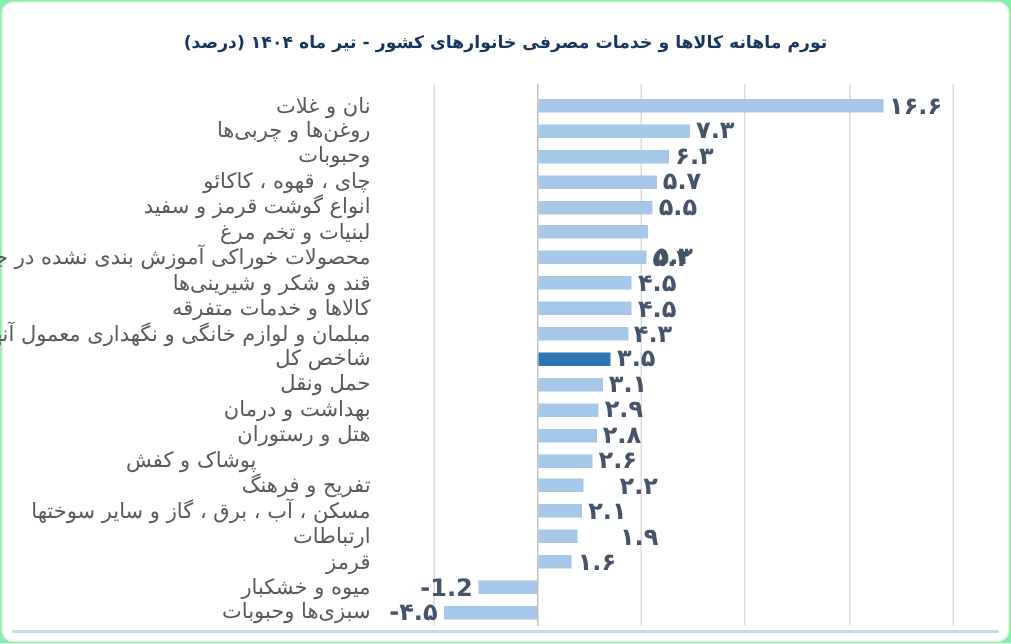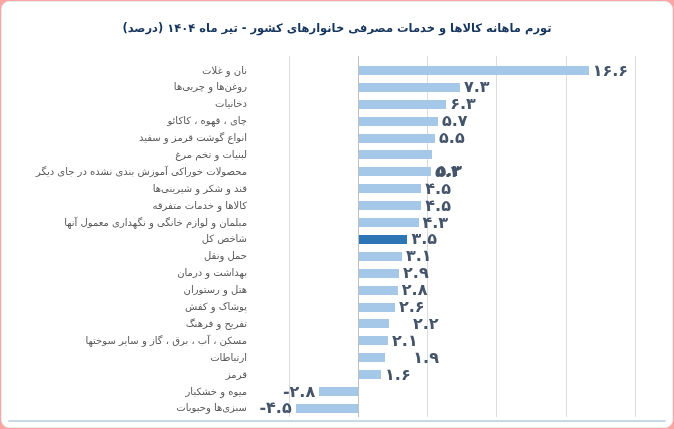--- a/index.html
+++ b/index.html
@@ -1,33 +1,33 @@
 <!DOCTYPE html>
 <html lang="fa"><head>
 <meta charset="utf-8">
 <style>
   html,body{margin:0;padding:0;background:#fff;}
   #stage{
-    position:relative;width:674px;height:429px;background:#fca5a5;
+    position:relative;width:674px;height:429px;background:#86efac;
     font-family:"DejaVu Sans",sans-serif;overflow:hidden;
   }
   #card{
     position:absolute;left:1px;top:1px;width:670px;height:425px;
     border:1px solid #ececec;border-radius:8px;background:#fff;
   }
   #chart-title{
     position:absolute;left:0;top:18px;width:674px;height:20px;
     text-align:center;direction:rtl;
     font-size:11.5px;font-weight:700;color:#17365d;line-height:20px;
   }
   .gridline{position:absolute;top:56px;height:361px;width:1px;background:#dcdcdc;}
   .gridline.zero{background:#bfbfbf;}
   .cat-label{
     position:absolute;direction:rtl;text-align:right;
-    font-size:10px;color:#595959;line-height:14px;white-space:nowrap;
+    font-size:14px;color:#595959;line-height:14px;white-space:nowrap;
   }
   .bar{position:absolute;height:9px;}
   .val-label{
     position:absolute;direction:ltr;font-size:16px;font-weight:700;
     color:#44546a;line-height:14px;white-space:nowrap;
   }
   #bottom-line{
     position:absolute;left:8px;top:420px;width:658px;height:2px;
     background:#c9d9ec;border-radius:1px;
   }
@@ -44,21 +44,21 @@
       <div class="gridline" style="left: 427.2px;"></div>
       <div class="gridline" style="left: 496.4px;"></div>
       <div class="gridline" style="left: 565.6px;"></div>
       <div class="gridline" style="left: 634.8px;"></div>
       <div class="cat-label" style="left: 8px; width: 239px; top: 63.5px;">نان و غلات</div>
       <div class="bar" style="left: 359px; width: 229.7px; top: 66px; background: rgb(166, 200, 232);"></div>
       <div class="val-label" style="top: 63.5px; left: 592.7px;">۱۶.۶</div>
       <div class="cat-label" style="left: 8px; width: 239px; top: 80.4px;">روغن‌ها و چربی‌ها</div>
       <div class="bar" style="left: 359px; width: 101px; top: 82.9px; background: rgb(166, 200, 232);"></div>
       <div class="val-label" style="top: 80.4px; left: 464px;">۷.۳</div>
-      <div class="cat-label" style="left: 8px; width: 239px; top: 97.3px;">دخانیات</div>
+      <div class="cat-label" style="left: 8px; width: 239px; top: 97.3px;">وحبوبات</div>
       <div class="bar" style="left: 359px; width: 87.2px; top: 99.8px; background: rgb(166, 200, 232);"></div>
       <div class="val-label" style="top: 97.3px; left: 450.2px;">۶.۳</div>
       <div class="cat-label" style="left: 8px; width: 239px; top: 114.1px;">چای ، قهوه ، کاکائو</div>
       <div class="bar" style="left: 359px; width: 78.9px; top: 116.6px; background: rgb(166, 200, 232);"></div>
       <div class="val-label" style="top: 114.1px; left: 441.9px;">۵.۷</div>
       <div class="cat-label" style="left: 8px; width: 239px; top: 131px;">انواع گوشت قرمز و سفید</div>
       <div class="bar" style="left: 359px; width: 76.1px; top: 133.5px; background: rgb(166, 200, 232);"></div>
       <div class="val-label" style="top: 131px; left: 439.1px;">۵.۵</div>
       <div class="cat-label" style="left: 8px; width: 239px; top: 147.9px;">لبنیات و تخم مرغ</div>
       <div class="bar" style="left: 359px; width: 73.4px; top: 150.4px; background: rgb(166, 200, 232);"></div>
@@ -80,36 +80,36 @@
       <div class="val-label" style="top: 232.4px; left: 411.4px; text-align: right;">۳.۵</div>
       <div class="cat-label" style="left: 8px; width: 239px; top: 249.3px;">حمل ونقل</div>
       <div class="bar" style="left: 359px; width: 42.9px; top: 251.8px; background: rgb(166, 200, 232);"></div>
       <div class="val-label" style="top: 249.3px; left: 405.9px;">۳.۱</div>
       <div class="cat-label" style="left: 8px; width: 239px; top: 266.2px;">بهداشت و درمان</div>
       <div class="bar" style="left: 359px; width: 40.1px; top: 268.7px; background: rgb(166, 200, 232);"></div>
       <div class="val-label" style="top: 266.2px; left: 403.1px;">۲.۹</div>
       <div class="cat-label" style="left: 8px; width: 239px; top: 283.1px;">هتل و رستوران</div>
       <div class="bar" style="left: 359px; width: 38.8px; top: 285.6px; background: rgb(166, 200, 232);"></div>
       <div class="val-label" style="top: 283.1px; left: 401.8px;">۲.۸</div>
-      <div class="cat-label" style="left: 8px; width: 239px; top: 300px;">پوشاک و کفش</div>
+      <div class="cat-label" style="left: 8px; width: 239px; top: 300px; text-align: center;">پوشاک و کفش</div>
       <div class="bar" style="left: 359px; width: 36px; top: 302.5px; background: rgb(166, 200, 232);"></div>
       <div class="val-label" style="top: 300px; left: 399px;">۲.۶</div>
       <div class="cat-label" style="left: 8px; width: 239px; top: 316.9px;">تفریح و فرهنگ</div>
       <div class="bar" style="left: 359px; width: 30.4px; top: 319.4px; background: rgb(166, 200, 232);"></div>
       <div class="val-label" style="top: 316.9px; left: 413px;">۲.۲</div>
       <div class="cat-label" style="left: 8px; width: 239px; top: 333.8px;">مسکن ، آب ، برق ، گاز و سایر سوختها</div>
       <div class="bar" style="left: 359px; width: 29.1px; top: 336.3px; background: rgb(166, 200, 232);"></div>
       <div class="val-label" style="top: 333.8px; left: 392.1px;">۲.۱</div>
       <div class="cat-label" style="left: 8px; width: 239px; top: 350.7px;">ارتباطات</div>
       <div class="bar" style="left: 359px; width: 26.3px; top: 353.2px; background: rgb(166, 200, 232);"></div>
       <div class="val-label" style="top: 350.7px; left: 389.3px; margin-left: 24px;">۱.۹</div>
       <div class="cat-label" style="left: 8px; width: 239px; top: 367.6px;">قرمز</div>
       <div class="bar" style="left: 359px; width: 22.1px; top: 370.1px; background: rgb(166, 200, 232);"></div>
       <div class="val-label" style="top: 367.6px; left: 385.1px;">۱.۶</div>
       <div class="cat-label" style="left: 8px; width: 239px; top: 384.5px;">میوه و خشکبار</div>
       <div class="bar" style="left: 319.2px; width: 38.8px; top: 387px; background: rgb(166, 200, 232);"></div>
-      <div class="val-label" style="top: 384.5px; right: 358.8px;">-۲.۸</div>
+      <div class="val-label" style="top: 384.5px; right: 358.8px;">-1.2</div>
       <div class="cat-label" style="left: 8px; width: 239px; top: 401.4px;">سبزی‌ها وحبوبات</div>
       <div class="bar" style="left: 295.7px; width: 62.3px; top: 403.9px; background: rgb(166, 200, 232);"></div>
       <div class="val-label" style="top: 401.4px; right: 382.3px;">-۴.۵</div>
     </div>
   <div id="bottom-line"></div>
 </div>
 
 </body></html>

